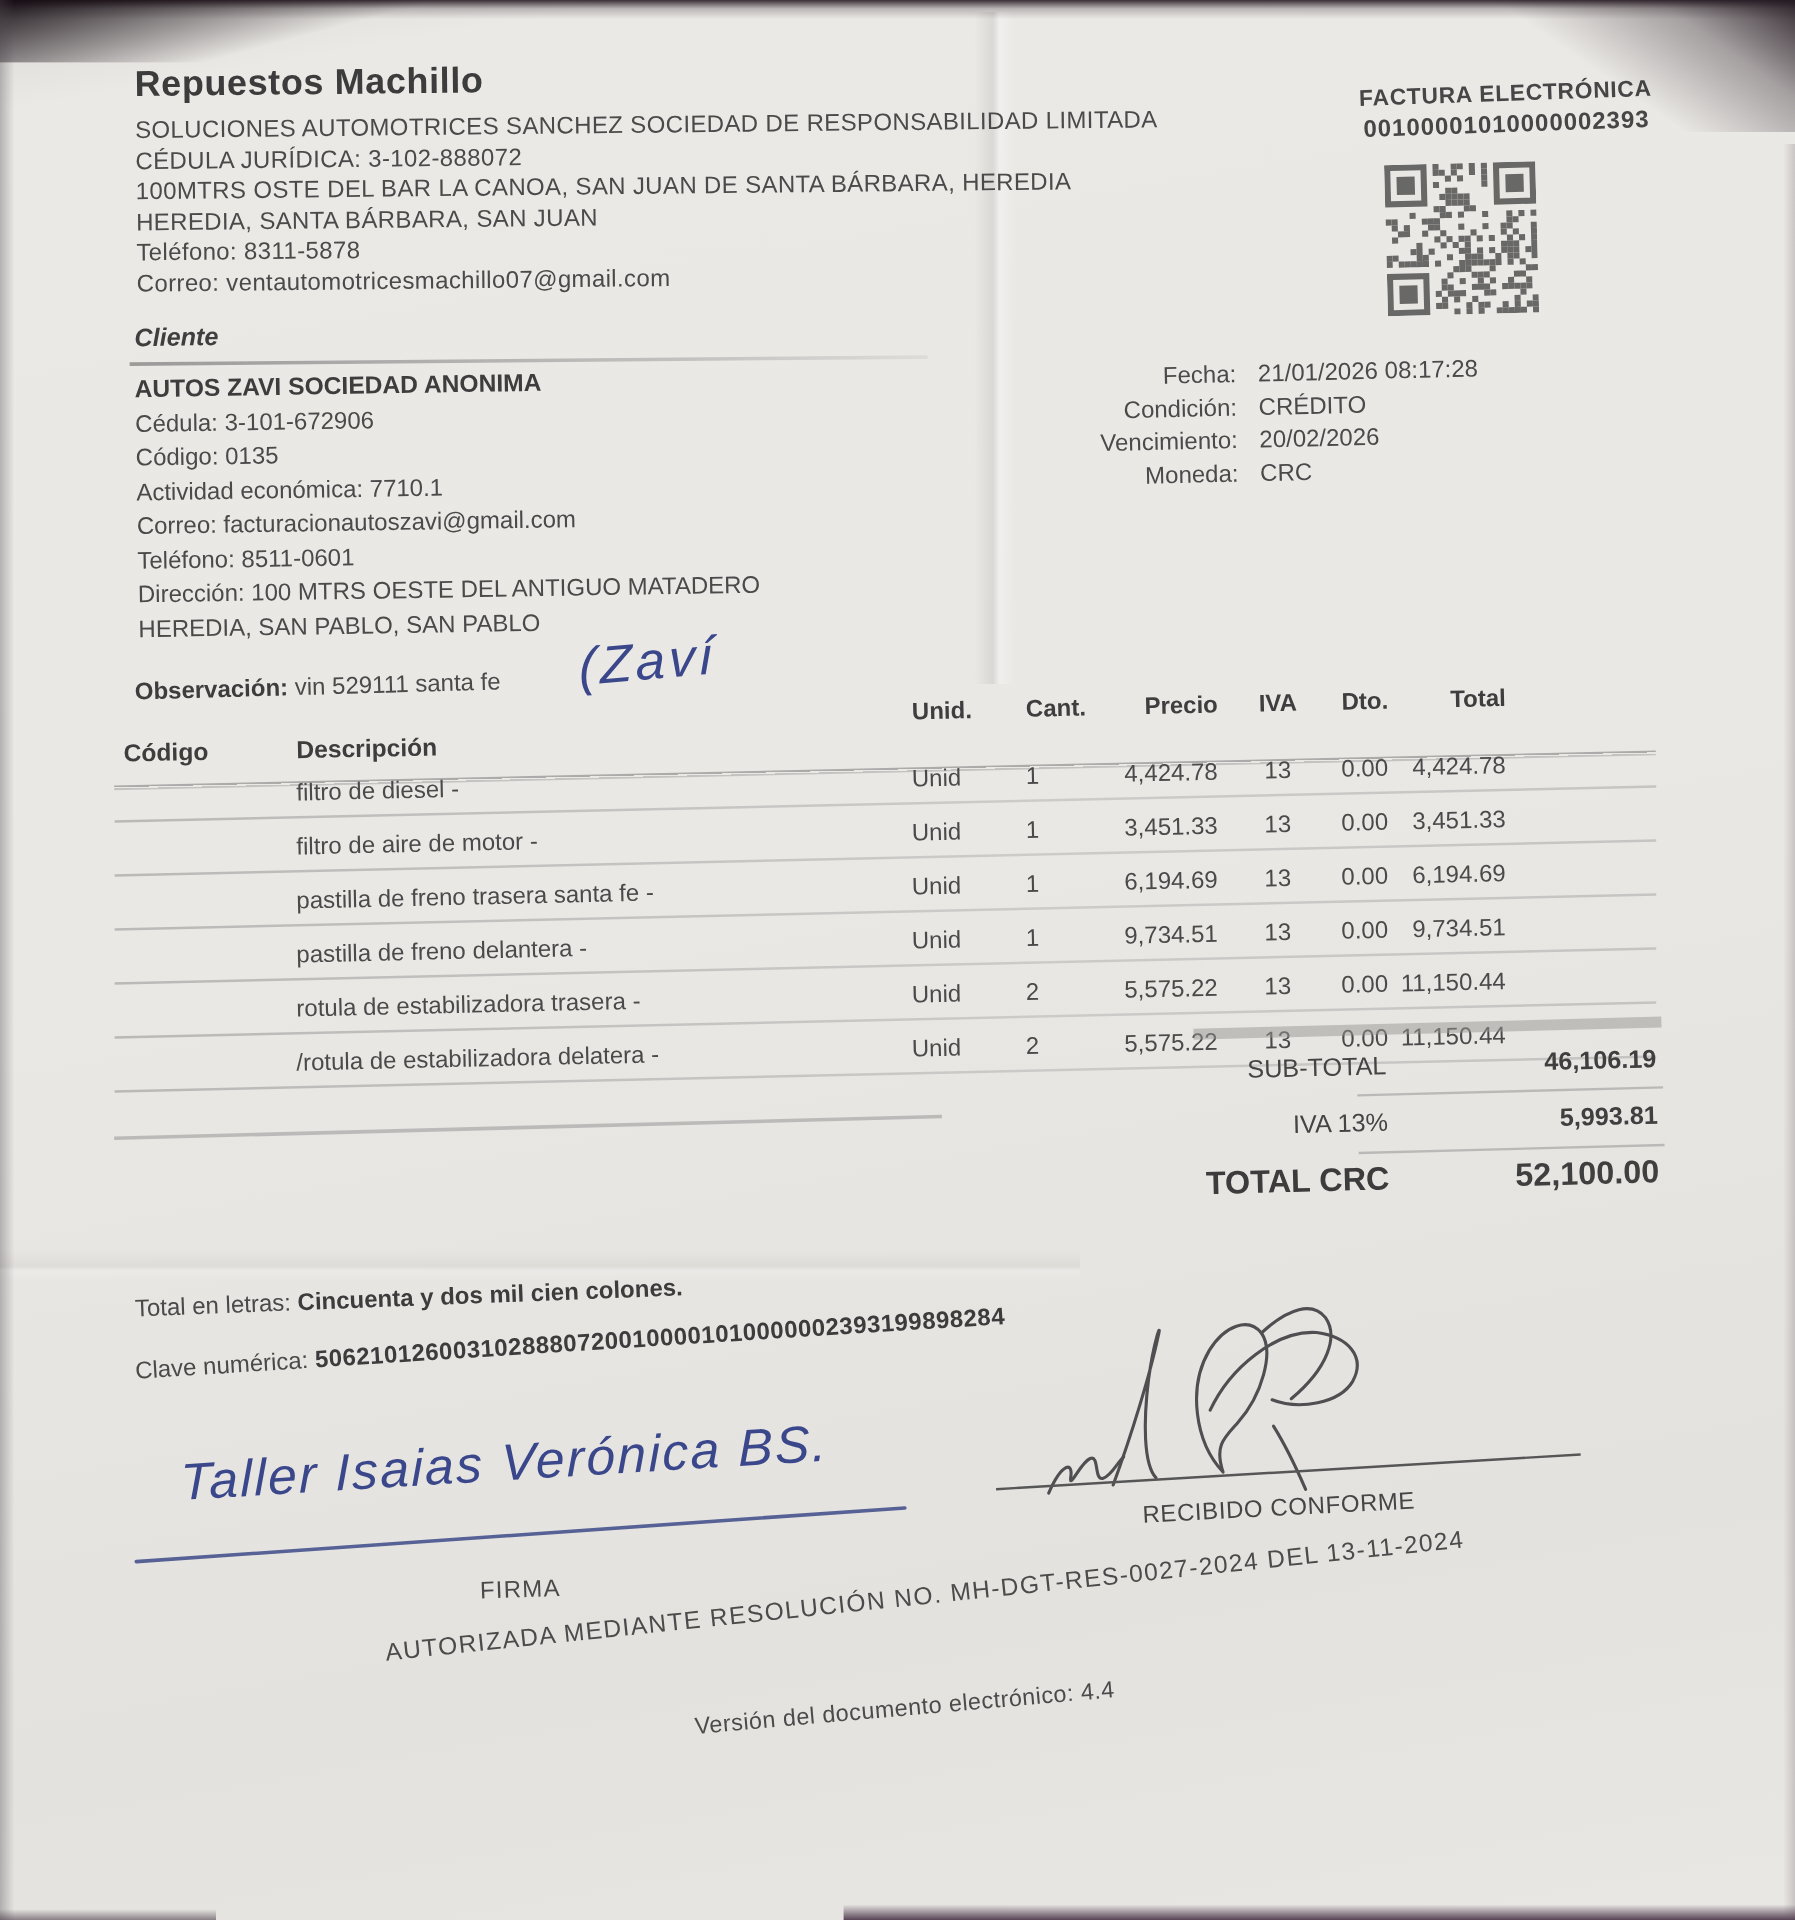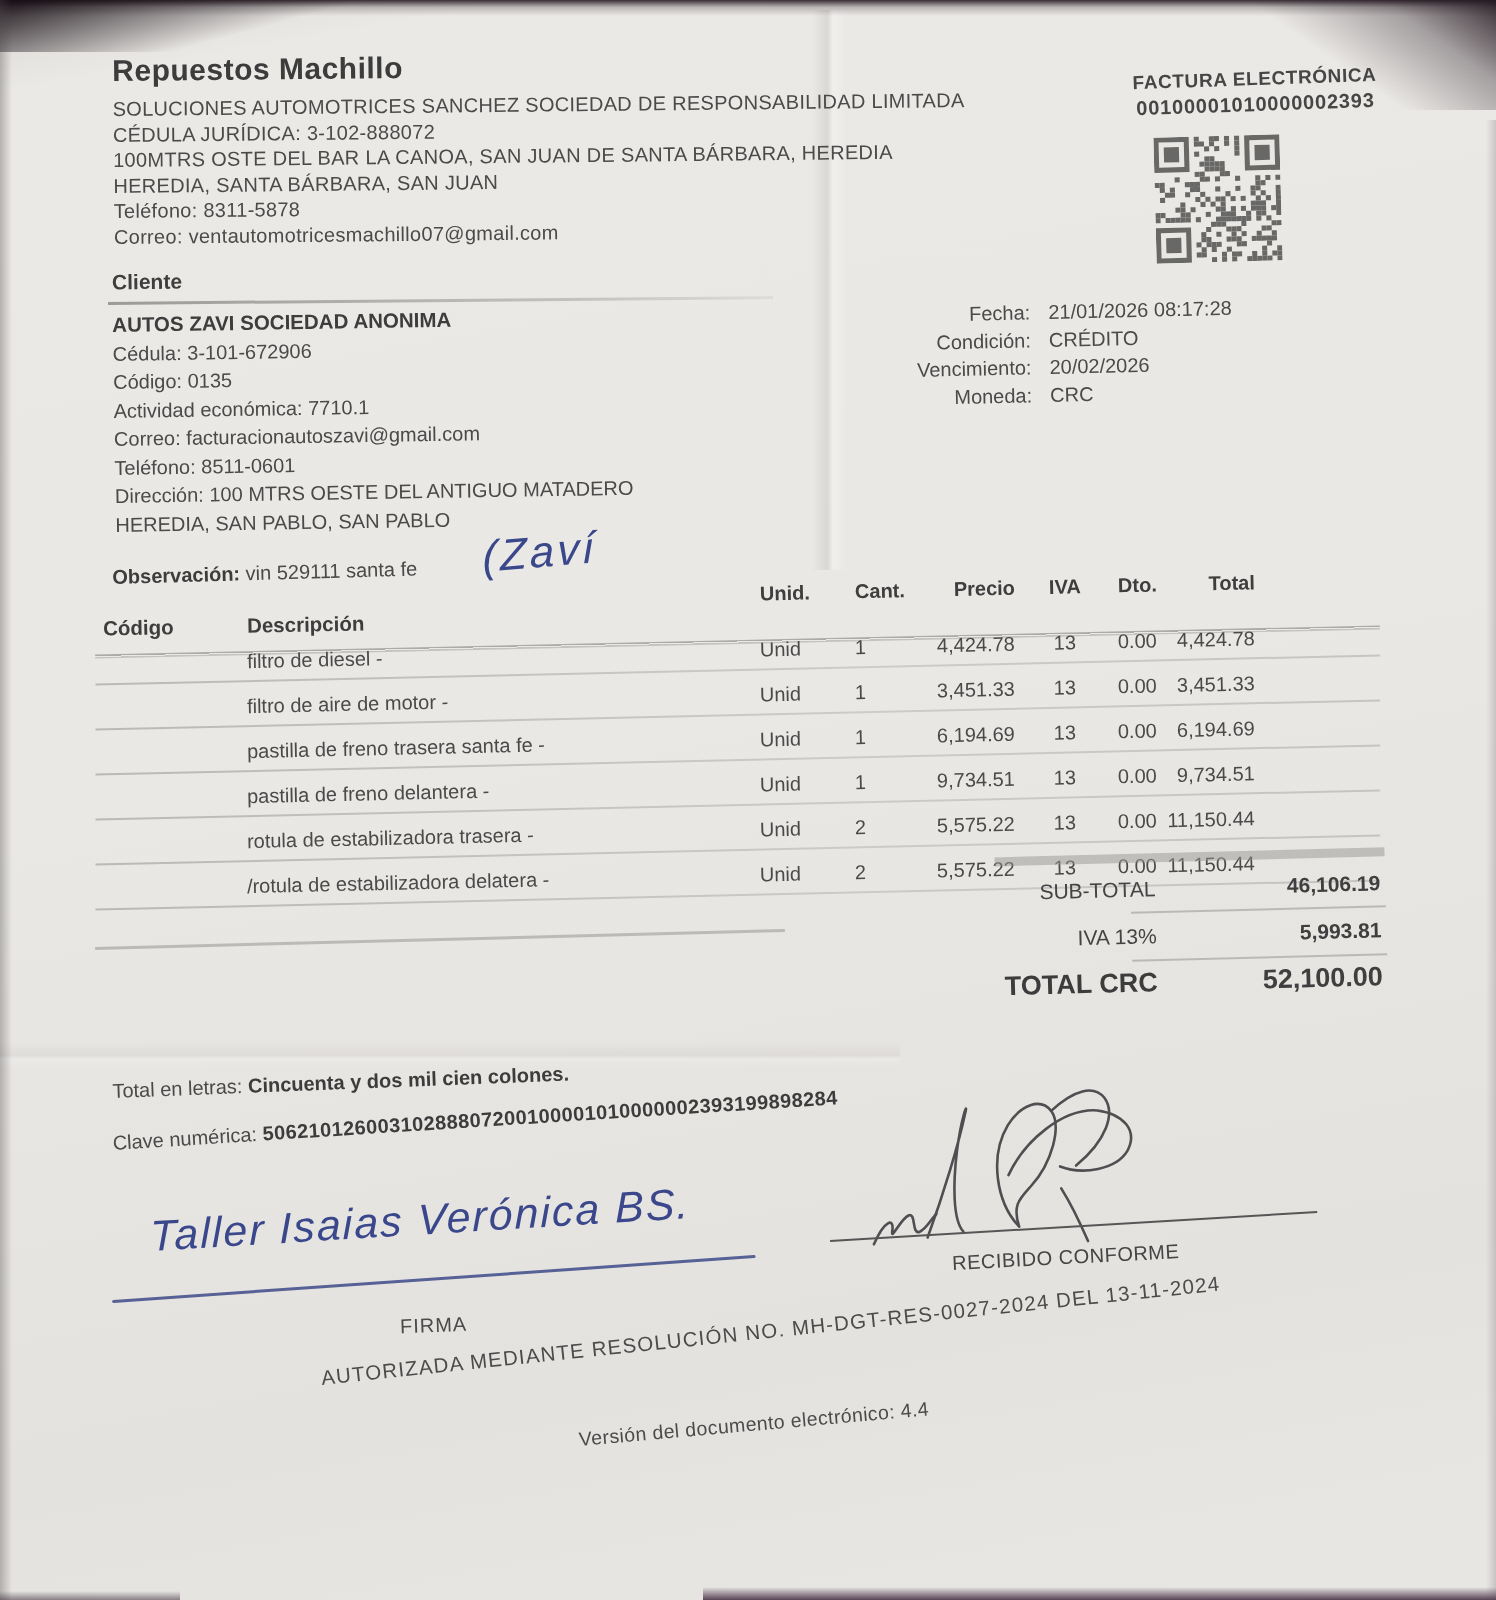--- a/index.html
+++ b/index.html
@@ -40,21 +40,21 @@
   .seller-title{font-size:30px;font-weight:bold;color:#3c3c3c;letter-spacing:.5px;margin-bottom:9px;}
   .seller-line{font-size:20px;line-height:25.5px;color:#4a4a4a;letter-spacing:.3px;}
 
   
   .factura-head{left:1080px;top:68px;width:350px;text-align:center;transform:rotate(-2deg);color:#464646;font-weight:bold;}
   .fe-title{font-size:19px;letter-spacing:.6px;}
   .fe-number{font-size:20px;letter-spacing:.8px;margin-top:3px;}
   .qr{left:1155px;top:136px;width:126px;height:126px;transform:rotate(-1.5deg);opacity:.82;}
 
   
-  .cliente-title{left:112px;top:270px;font-size:21px;font-weight:bold;color:#3e3e3e;transform:rotate(-0.8deg);}
+  .cliente-title{left:112px;top:270px;font-size:21px;font-weight:bold;color:#3e3e3e;transform:rotate(-0.8deg);font-style:italic;}
   .cliente-rule{left:108px;top:299px;width:665px;height:3px;transform:rotate(-0.5deg);
     background:linear-gradient(90deg,rgba(90,90,90,.55),rgba(120,120,120,.35) 70%,rgba(150,150,150,.15));}
   .client{left:112px;top:311px;transform:rotate(-0.9deg);transform-origin:left top;font-size:20px;line-height:28.5px;color:#4a4a4a;}
   .client-name{font-weight:bold;font-size:20.5px;color:#3d3d3d;}
 
   
   .meta{left:868px;top:303px;width:520px;transform:rotate(-1.3deg);transform-origin:left top;font-size:20px;color:#4a4a4a;}
   .meta-row{display:flex;line-height:27.5px;}
   .meta-label{width:162px;text-align:right;margin-right:18px;}
 

